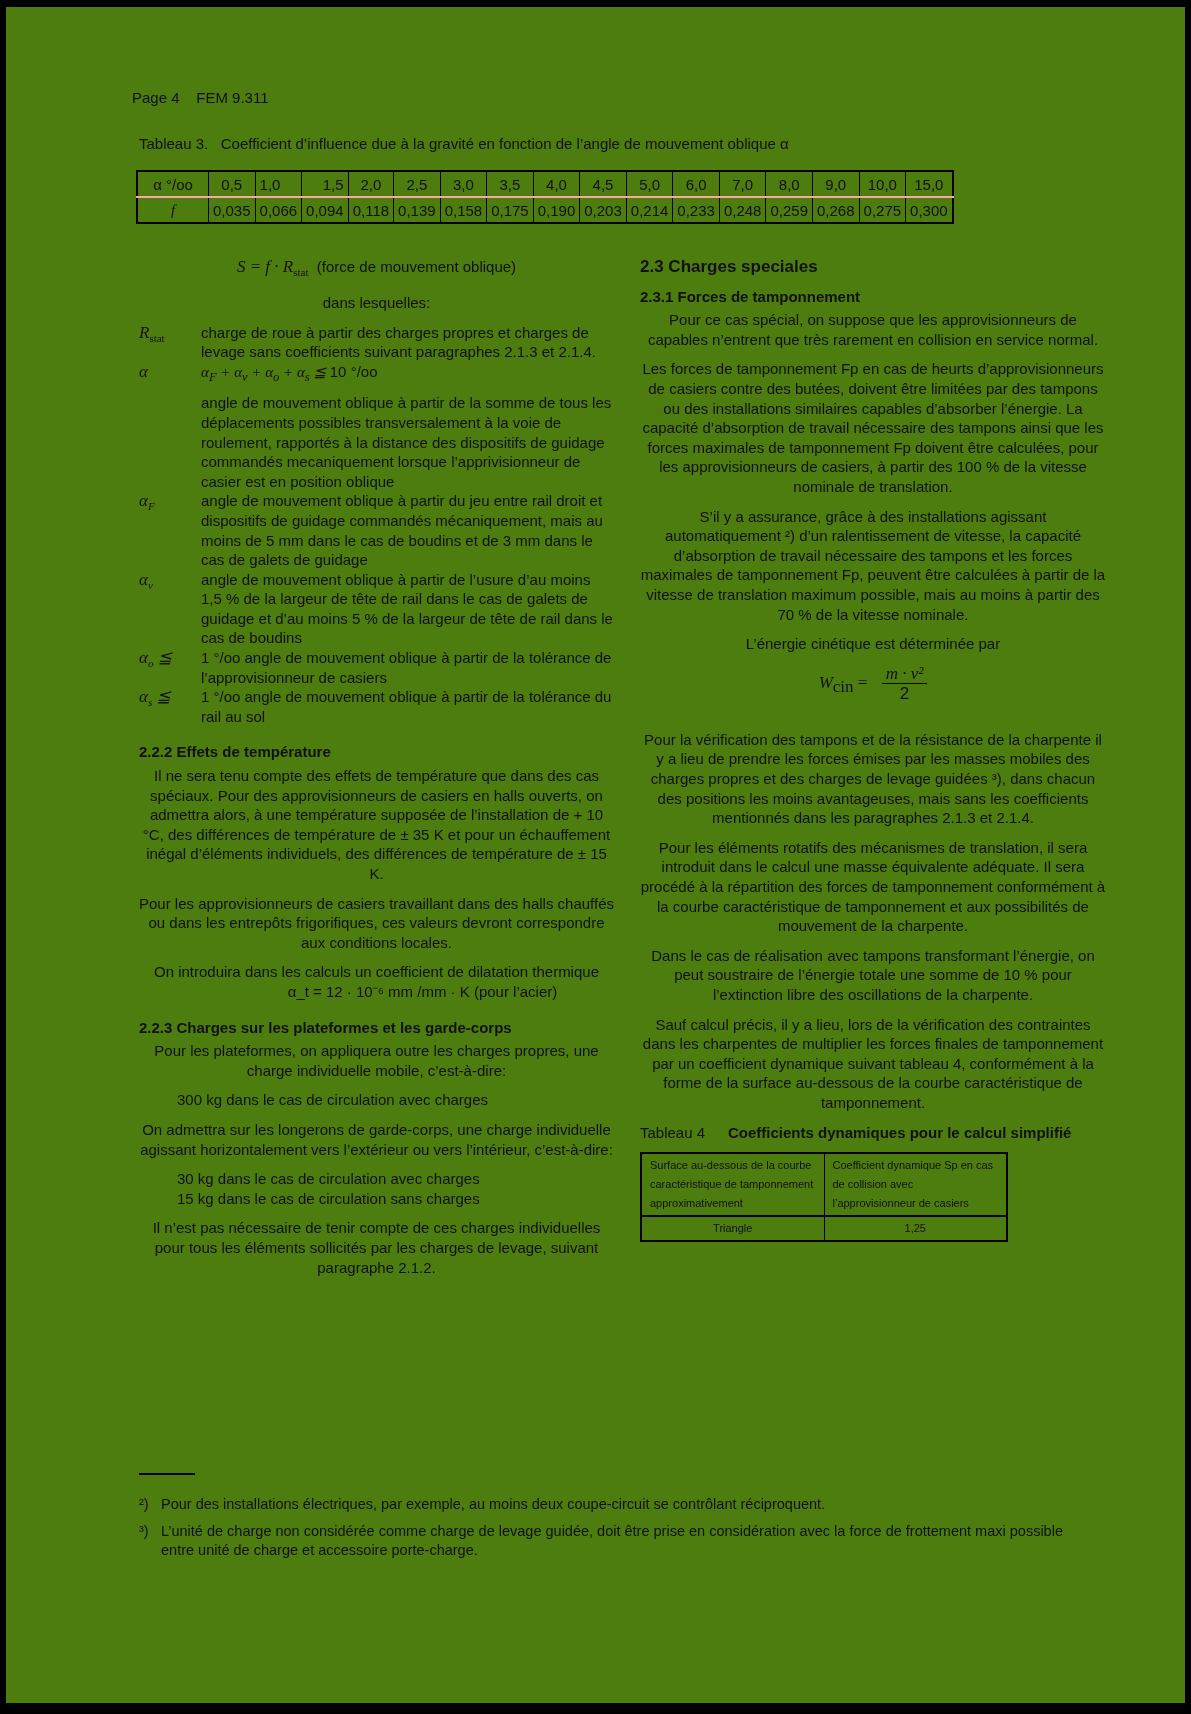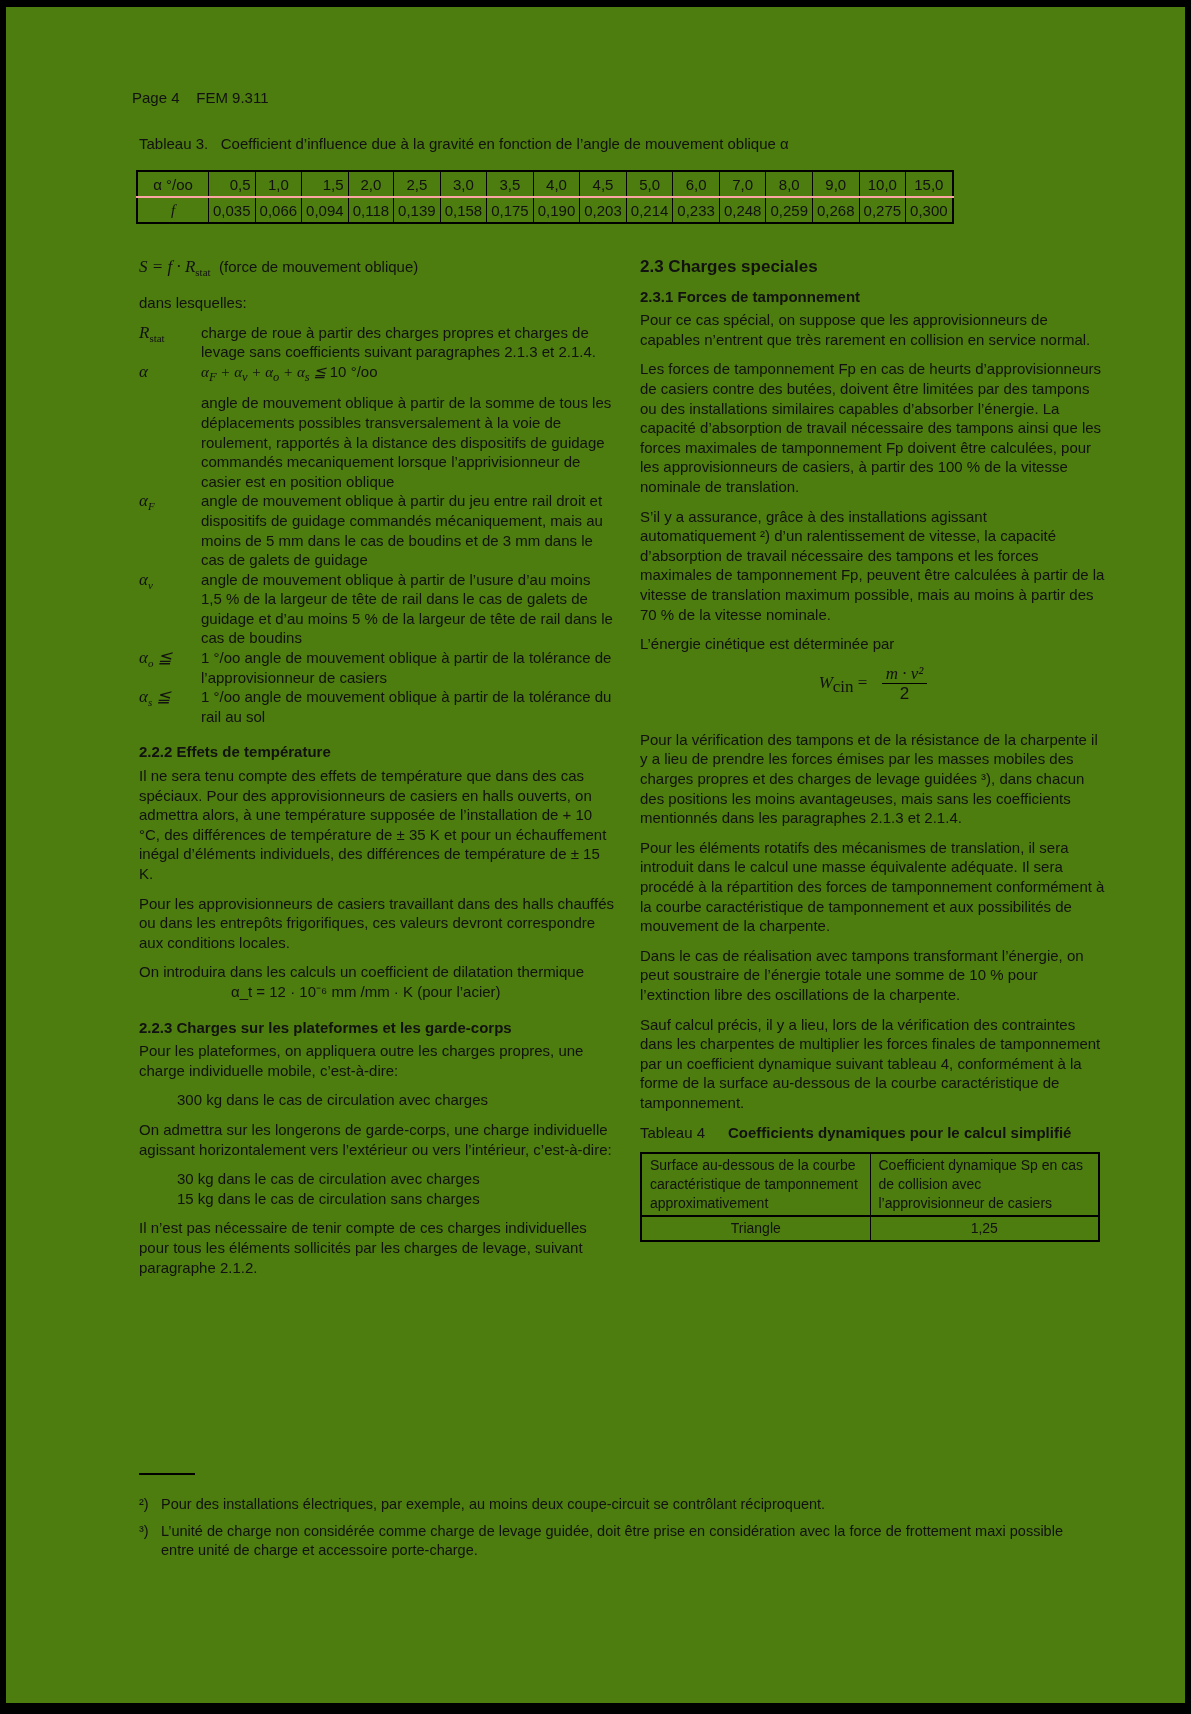--- a/index.html
+++ b/index.html
@@ -10,32 +10,32 @@
   .hdr { left:126px; top:82px; font-size:15px; }
   .tab3cap { left:133px; top:128px; font-size:15px; }
   table.t3 { position:absolute; left:130px; top:163px; border-collapse:collapse; border:2.5px solid #000;
              font-size:15px; }
   table.t3 td { border:1.5px solid #000; height:24px; padding:0 4px; text-align:center; white-space:nowrap; }
   table.t3 td.rh { width:62px; }
   table.t3 tr:first-child td { border-bottom:2px solid #fca5a5; }
   .col { position:absolute; font-size:15px; line-height:19.6px; }
   .left { left:133px; top:250px; width:475px; }
   .right { left:634px; top:250px; width:466px; }
-  p { margin:0 0 10px 0; }
+  p { margin:0 0 10px 0;text-align:center; }
   .defs { display:grid; grid-template-columns:62px 1fr; row-gap:0; margin-bottom:10px; }
   .sym { font-family:"Liberation Serif", serif; font-size:17px; font-style:italic; }
   .h { font-weight:bold; margin:16px 0 4px 0; }
   .h2 { font-weight:bold; font-size:17px; margin:0 0 10px 0; }
   .indent { padding-left:38px; margin-bottom:10px; }
   .serif { font-family:"Liberation Serif", serif; font-style:italic; }
   .formula { text-align:center; margin:8px 0 26px 0; font-family:"Liberation Serif", serif; font-size:17px; }
   .frac { display:inline-block; vertical-align:middle; text-align:center; margin-left:10px; }
   .frac .num { border-bottom:1px solid #000; padding:0 4px; }
   .tab4cap { display:grid; grid-template-columns:88px 1fr; margin:10px 0 10px 0; }
-  table.t4 { border-collapse:collapse; border:2.5px solid #000; width:460px; font-size:14px; line-height:19px; }
+  table.t4 { border-collapse:collapse; border:2.5px solid #000; width:368px; font-size:11px; line-height:19px; }
   table.t4 td { border:1.5px solid #000; padding:2px 8px; vertical-align:top; width:50%; }
   table.t4 tr.hd td { border-bottom:2.5px solid #000; }
   table.t4 td.c { text-align:center; }
   .rule { left:133px; top:1466px; width:56px; height:2px; background:#000; }
   .notes { left:133px; top:1488px; width:940px; font-size:14.5px; line-height:19px; }
   .note { display:grid; grid-template-columns:22px 1fr; margin-bottom:8px; }
 </style>
 </head>
 <body>
 
@@ -48,22 +48,22 @@
 
   <div class="abs tab3cap">
     <span>Tableau 3.</span>&nbsp;&nbsp;
     <span>Coefficient d’influence due à la gravité en fonction de l’angle de mouvement oblique α</span>
   </div>
 
   <table class="t3">
     <tbody>
         <tr id="t3-alpha">
       <td class="rh">α °/oo</td>
-    <td style="text-align: right;">0,5</td>
-          <td style="text-align: center;">1,0</td>
+    <td style="text-align: center;">0,5</td>
+          <td style="text-align: left;">1,0</td>
           <td style="text-align: right;">1,5</td>
           <td>2,0</td>
           <td>2,5</td>
           <td>3,0</td>
           <td>3,5</td>
           <td>4,0</td>
           <td>4,5</td>
           <td>5,0</td>
           <td>6,0</td>
           <td>7,0</td>

